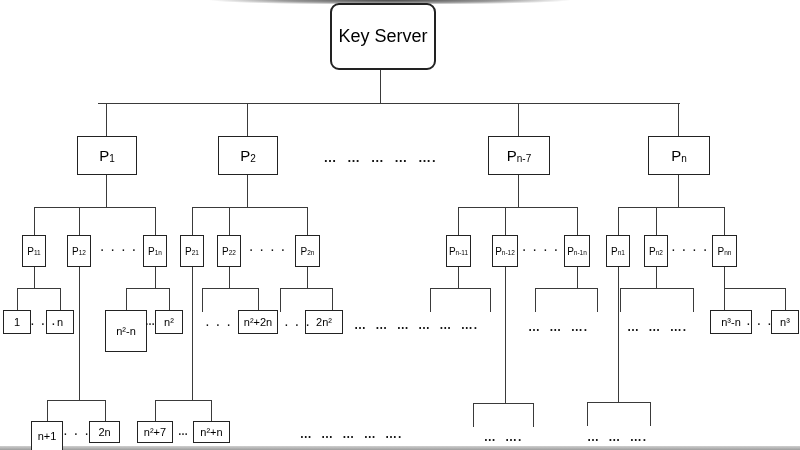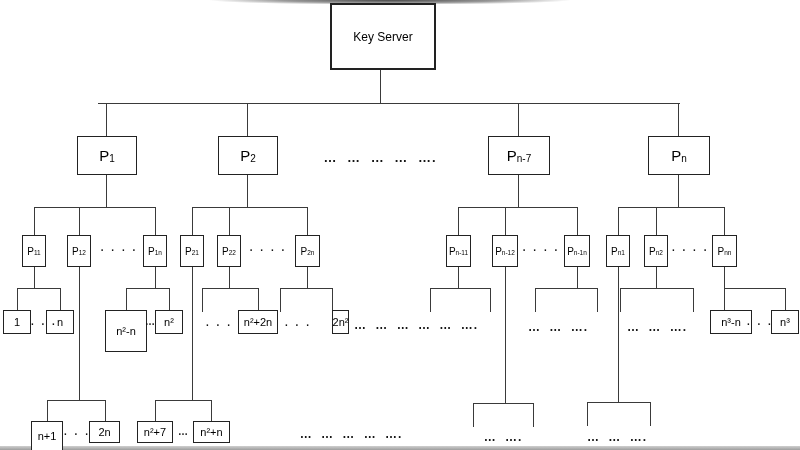--- a/index.html
+++ b/index.html
@@ -4,21 +4,21 @@
 <style>
   html,body{margin:0;padding:0;background:#fff;}
   #canvas{
     position:relative;width:800px;height:450px;background:#ffffff;
     font-family:"Liberation Sans", sans-serif;color:#000;overflow:hidden;
   }
   .v{position:absolute;width:1.4px;background:#3a3a3a;}
   .h{position:absolute;height:1.4px;background:#3a3a3a;}
   .b{position:absolute;background:#fff;border:1px solid #222;box-sizing:border-box;
      display:flex;align-items:center;justify-content:center;white-space:nowrap;}
-  .root{border-width:2px;font-size:12px;}
+  .root{border-width:2px;font-size:18px;border-radius:9px;}
   .l2{border-width:1.5px;font-size:15px;}
   .l2 sub{font-size:10px;position:relative;top:3px;line-height:1;}
   .l3{font-size:10px;}
   .l3 sub{font-size:6.5px;position:relative;top:2px;line-height:1;letter-spacing:0;}
   .leaf{font-size:11px;}
   .dt{position:absolute;white-space:nowrap;font-weight:700;color:#151515;
       font-size:13px;letter-spacing:1px;word-spacing:5px;text-align:center;}
   .dt-sm{font-size:10px;letter-spacing:2px;word-spacing:1px;}
   .dt-tight{font-size:10px;letter-spacing:0;}
   .dt-row{font-size:12px;letter-spacing:1px;word-spacing:4px;}
@@ -190,21 +190,21 @@
   <div class="b l3" style="left:712px;top:235px;width:25px;height:32px">
     <span>P</span>
       <sub>nn</sub>
   </div>
 
   <div class="b leaf" style="left:3px;top:310px;width:28px;height:24px">1</div>
   <div class="b leaf" style="left:46px;top:310px;width:28px;height:24px">n</div>
   <div class="b leaf" style="left:105px;top:310px;width:42px;height:42px">n²-n</div>
   <div class="b leaf" style="left:155px;top:310px;width:28px;height:24px">n²</div>
   <div class="b leaf" style="left:238px;top:310px;width:40px;height:24px">n²+2n</div>
-  <div class="b leaf" style="left:332px;top:310px;width:17px;height:24px">2n²</div>
+  <div class="b leaf" style="left:305px;top:310px;width:38px;height:24px">2n²</div>
   <div class="b leaf" style="left:710px;top:310px;width:42px;height:24px">n³-n</div>
   <div class="b leaf" style="left:771px;top:310px;width:28px;height:24px">n³</div>
 
   <div class="b leaf" style="left:31px;top:421px;width:32px;height:30px">n+1</div>
   <div class="b leaf" style="left:89px;top:421px;width:31px;height:22px">2n</div>
   <div class="b leaf" style="left:137px;top:421px;width:36px;height:22px">n²+7</div>
   <div class="b leaf" style="left:193px;top:421px;width:37px;height:22px">n²+n</div>
 
   <div class="dt" style="left:300px;top:150px;width:160px">… … … … ….</div>
 

